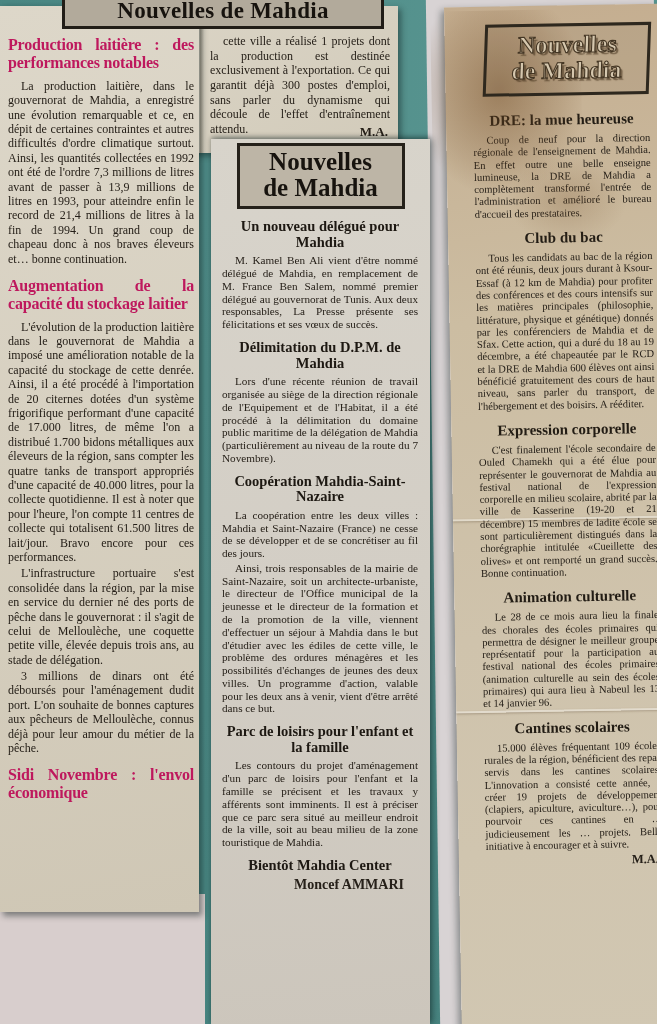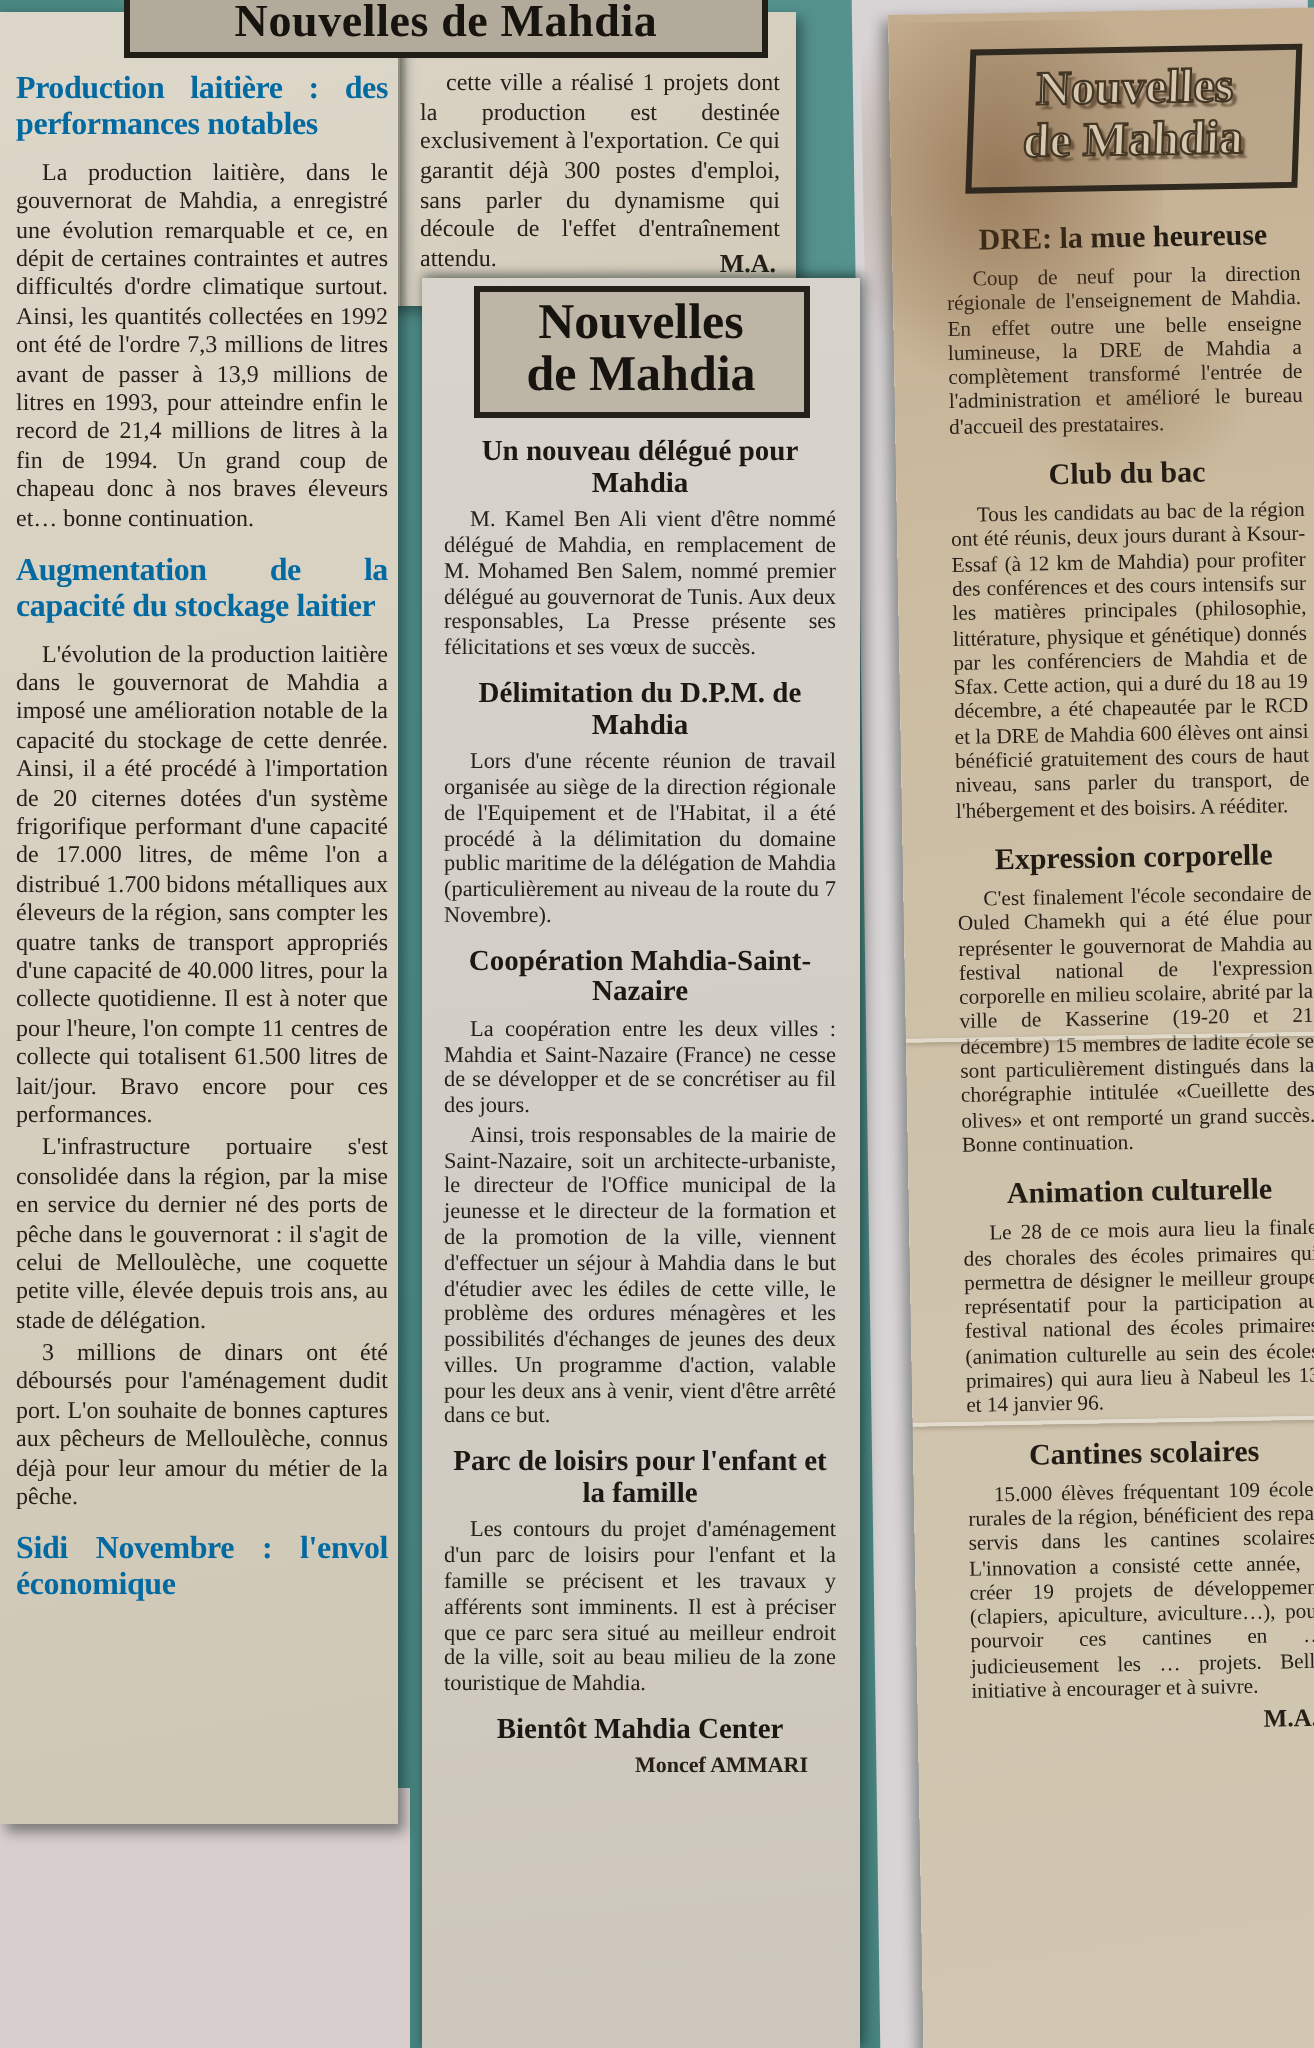--- a/index.html
+++ b/index.html
@@ -18,35 +18,35 @@
     background:linear-gradient(150deg,#ddd7c9,#d2cbba);box-shadow:3px 3px 6px rgba(10,25,25,.45);}
   .c1-paper-left{position:absolute;left:0;top:6px;width:199px;height:906px;
     background:linear-gradient(170deg,#ddd7c9 0%,#d6cfbf 55%,#cfc7b5 100%);box-shadow:3px 4px 6px rgba(10,25,25,.45);}
   .c1-crease{position:absolute;left:200px;top:6px;width:4px;height:147px;
     background:linear-gradient(to right,rgba(60,50,35,.30),rgba(60,50,35,0));}
   .c1-header{position:absolute;left:62px;top:-7px;width:322px;height:36px;
     background:#b2aa9b;border:3px solid #211d17;display:flex;align-items:flex-end;justify-content:center;
     font-weight:bold;font-size:23px;letter-spacing:.3px;padding-bottom:2px;box-sizing:border-box;color:#17130e;}
   .c1-leftcol{position:absolute;left:8px;top:36px;width:186px;font-size:12px;line-height:1.2;text-align:justify;}
   .c1-rightcol{position:absolute;left:210px;top:34px;width:180px;font-size:12px;line-height:1.22;text-align:justify;}
-  .c1-leftcol h2{font-size:16px;line-height:1.12;margin:11px 0 7px;letter-spacing:-.2px;color:#0369a1;}
+  .c1-leftcol h2{font-size:16px;line-height:1.12;margin:11px 0 7px;letter-spacing:-.2px;color:#be185d;}
   .c1-leftcol h2.first{margin-top:0;}
   p{margin:0 0 2px;text-indent:13px;}
   .sig{font-weight:bold;text-align:right;}
   .sig-overlap{margin-top:-14px;padding-right:2px;font-size:13px;}
   
   .clip2{position:absolute;left:211px;top:139px;width:219px;height:885px;
     background:linear-gradient(175deg,#d8d4cb 0%,#d3cec5 50%,#ccc6bc 100%);
     box-shadow:3px 0 7px rgba(10,25,25,.4),0 -2px 4px rgba(10,25,25,.3);}
   .c2-header{margin:4px auto 10px;width:162px;border:3px solid #25211a;background:#bdb5a6;
     text-align:center;font-weight:bold;font-size:25px;line-height:1.04;padding:3px 0 5px;color:#17130e;}
   .c2-header span{display:block;}
   .c2-body{padding:0 12px 0 11px;font-size:11.2px;line-height:1.14;text-align:justify;}
   .c2-body h3{font-size:14.5px;line-height:1.08;text-align:center;margin:9px 0 4px;color:#1d1812;}
-  .c2-body .sig{font-size:11px;padding-right:14px;margin-top:2px;}
+  .c2-body .sig{font-size:14px;padding-right:14px;margin-top:2px;}
   
   .clip3{position:absolute;left:444px;top:6px;width:213px;height:1030px;
     background:linear-gradient(172deg,#c4ad8f 0%,#ccbda2 30%,#cfc3ac 60%,#d1c7b2 100%);
     box-shadow:-3px 3px 7px rgba(10,25,25,.4);transform:rotate(-1deg);transform-origin:40% 0;}
   .c3-stain{position:absolute;left:-14px;top:4px;width:150px;height:180px;
     background:radial-gradient(ellipse at 45% 45%,rgba(110,72,34,.48),rgba(110,72,34,.14) 55%,rgba(110,72,34,0) 75%);}
   .c3-stain2{position:absolute;left:60px;top:150px;width:120px;height:90px;
     background:radial-gradient(ellipse,rgba(110,72,34,.22),rgba(110,72,34,0) 70%);}
   .c3-header{position:relative;margin:18px 8px 16px auto;width:160px;border:3px solid #2e281e;
     background:rgba(90,70,45,.10);text-align:center;font-weight:bold;font-size:24px;line-height:1.08;
@@ -92,21 +92,21 @@
   </div>
 </div>
 
 <div class="clip2">
   <div class="c2-header">
     <span>Nouvelles</span>
     <span>de Mahdia</span>
   </div>
   <div class="c2-body">
     <h3>Un nouveau délégué pour Mahdia</h3>
-    <p>M. Kamel Ben Ali vient d'être nommé délégué de Mahdia, en remplacement de M. Mohamed Ben Salem, nommé premier délégué au gouvernorat de Tunis. Aux deux responsables, La Presse présente ses félicitations et ses vœux de succès.</p>
+    <p>M. Kamel Ben Ali vient d'être nommé délégué de Mahdia, en remplacement de M. France Ben Salem, nommé premier délégué au gouvernorat de Tunis. Aux deux responsables, La Presse présente ses félicitations et ses vœux de succès.</p>
 
     <h3>Délimitation du D.P.M. de Mahdia</h3>
     <p>Lors d'une récente réunion de travail organisée au siège de la direction régionale de l'Equipement et de l'Habitat, il a été procédé à la délimitation du domaine public maritime de la délégation de Mahdia (particulièrement au niveau de la route du 7 Novembre).</p>
 
     <h3>Coopération Mahdia-Saint-Nazaire</h3>
     <p>La coopération entre les deux villes : Mahdia et Saint-Nazaire (France) ne cesse de se développer et de se concrétiser au fil des jours.</p>
     <p>Ainsi, trois responsables de la mairie de Saint-Nazaire, soit un architecte-urbaniste, le directeur de l'Office municipal de la jeunesse et le directeur de la formation et de la promotion de la ville, viennent d'effectuer un séjour à Mahdia dans le but d'étudier avec les édiles de cette ville, le problème des ordures ménagères et les possibilités d'échanges de jeunes des deux villes. Un programme d'action, valable pour les deux ans à venir, vient d'être arrêté dans ce but.</p>
 
     <h3>Parc de loisirs pour l'enfant et la famille</h3>
     <p>Les contours du projet d'aménagement d'un parc de loisirs pour l'enfant et la famille se précisent et les travaux y afférents sont imminents. Il est à préciser que ce parc sera situé au meilleur endroit de la ville, soit au beau milieu de la zone touristique de Mahdia.</p>

